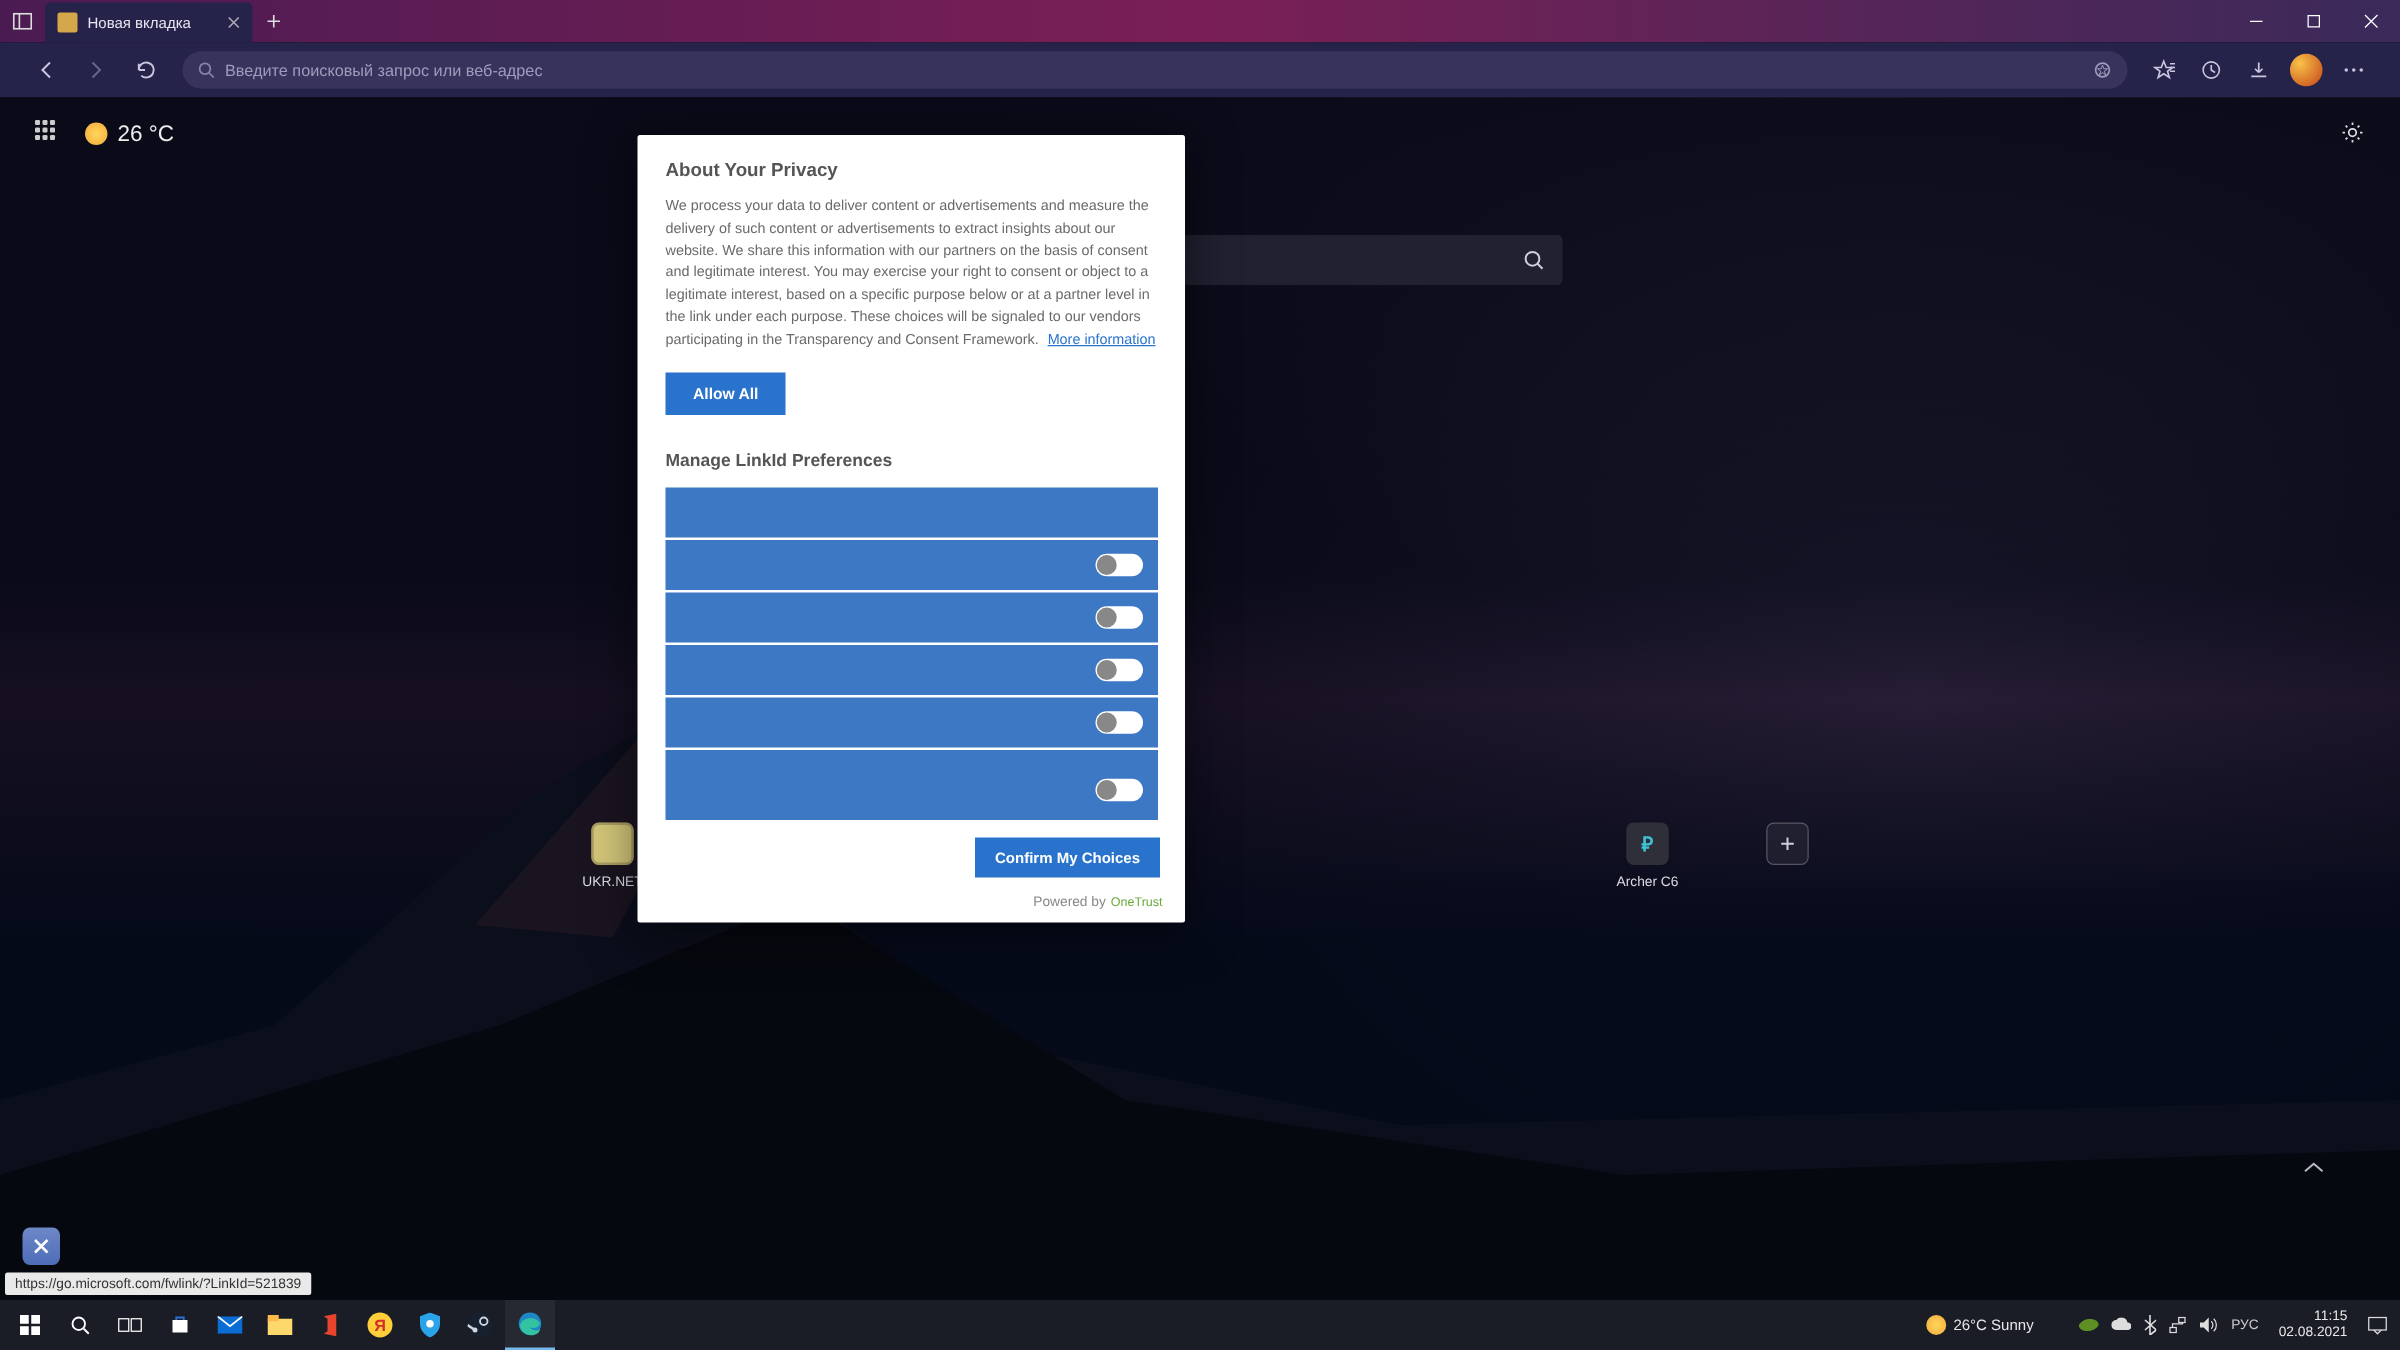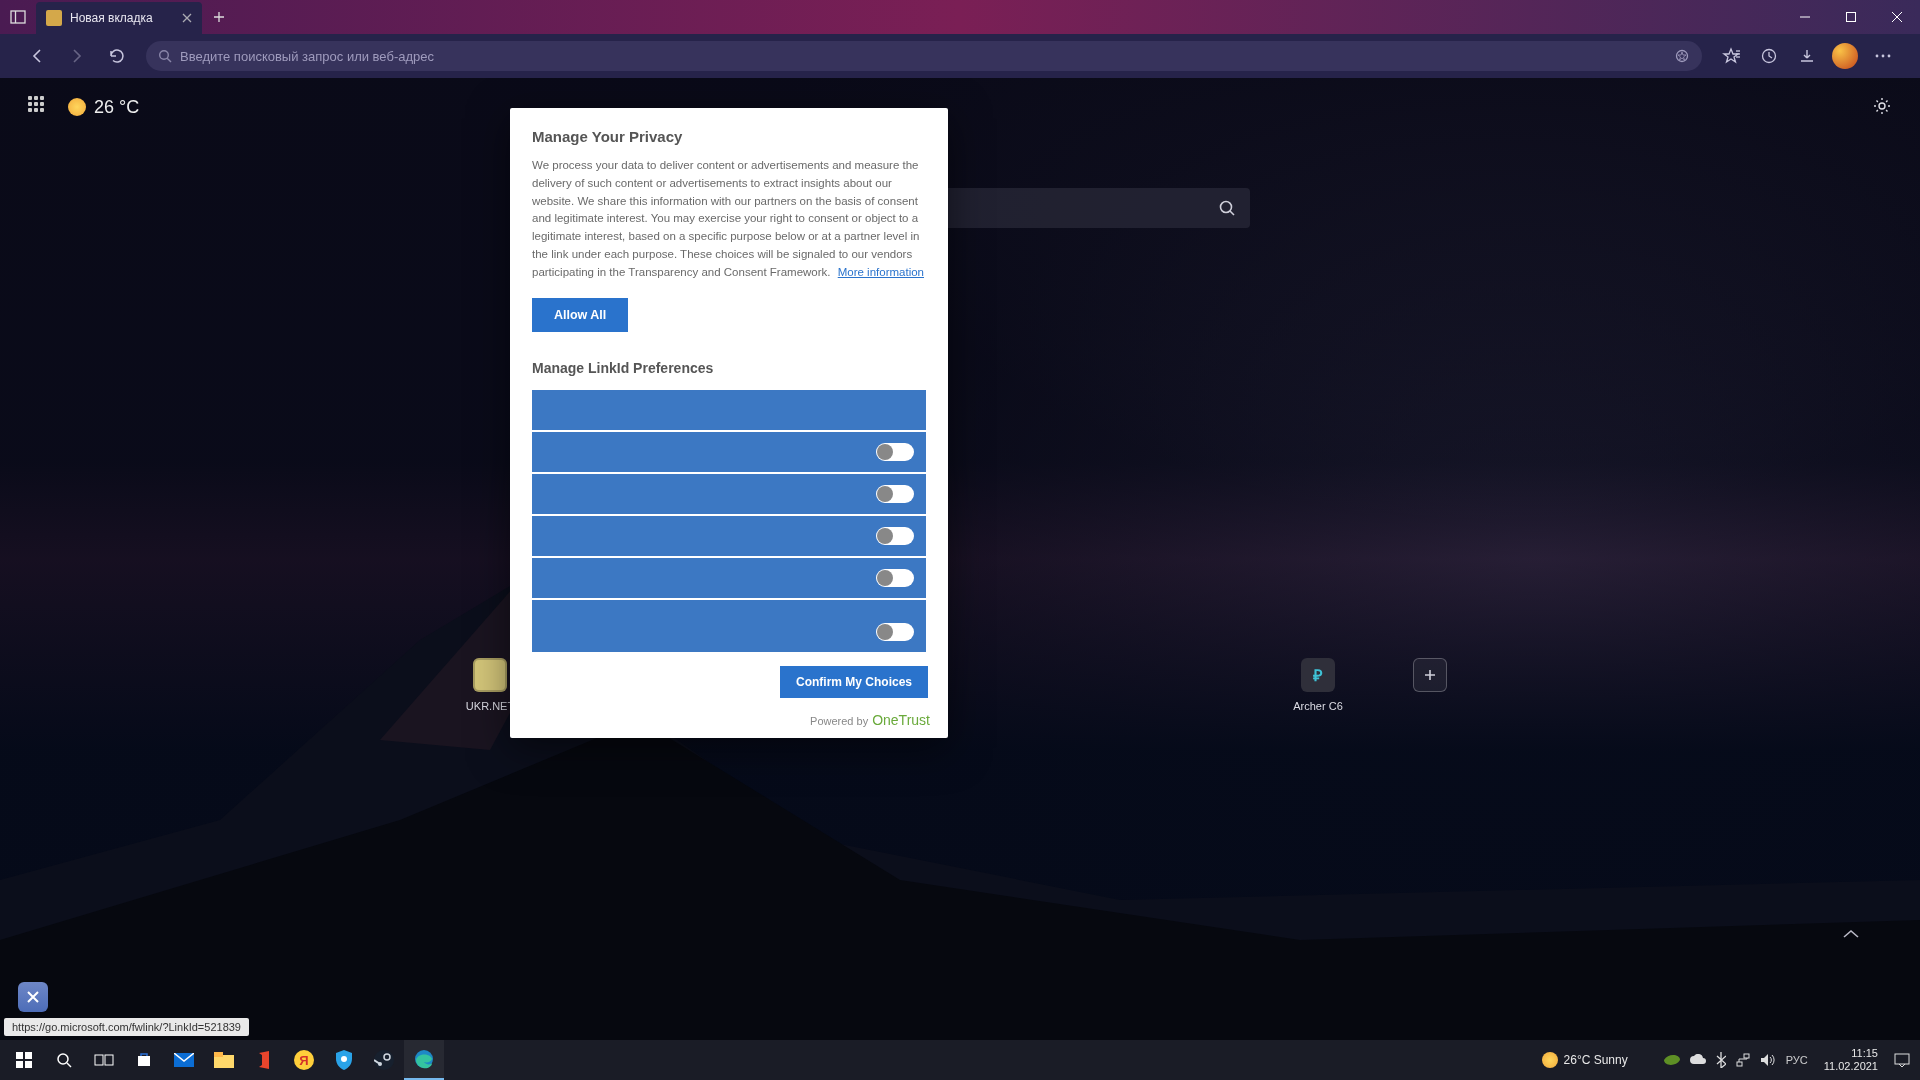--- a/index.html
+++ b/index.html
@@ -64,21 +64,21 @@
   .more-link { color:#2a73cc; text-decoration:underline; font-size:11.5px; display:inline-block; margin-left:4px;}
   .allow-all { margin-top:14px; background:#2a73cc; color:#fff; border:none; font-size:12.5px; font-weight:600; padding:10px 22px; cursor:pointer; }
   .modal h4 { font-size:14px; font-weight:600; color:#555; margin:28px 0 14px;}
   .pref-row { background:#3c78c3; height:40px; margin-bottom:2px; display:flex; align-items:center; justify-content:flex-end; padding:0 12px;}
   .pref-row.tall { height:64px; }
   .toggle { width:38px; height:18px; background:#fff; border-radius:10px; position:relative; }
   .toggle::after { content:""; position:absolute; left:1px; top:1px; width:16px; height:16px; background:#888; border-radius:50%; }
   .modal-footer { padding:14px 20px; display:flex; justify-content:flex-end; border-top:0; }
   .confirm { background:#2a73cc; color:#fff; border:none; font-size:12px; font-weight:600; padding:9px 16px; cursor:pointer;}
   .powered { text-align:right; padding:0 18px 10px; font-size:11px; color:#888;}
-  .powered .ot { color:#6aaa3b; font-size:14px; font-weight:400; margin-left:4px;}
+  .powered .ot { color:#6aaa3b; font-size:10px; font-weight:400; margin-left:4px;}
   .modal-scroll::-webkit-scrollbar{width:10px;} .modal-scroll::-webkit-scrollbar-thumb{background:#c7c7c7;border-radius:5px;} .modal-scroll::-webkit-scrollbar-track{background:#efefef;}
 
   
   .taskbar { height:40px; background:#1a1c26; display:flex; align-items:center; padding:0 4px; color:#e8e8e8; font-size:12px;}
   .taskbar .tbtn { width:40px; height:40px; display:flex; align-items:center; justify-content:center; }
   .taskbar .tbtn.active { border-bottom:2px solid #76b9ed; background:rgba(255,255,255,.06);}
   .tray { margin-left:auto; display:flex; align-items:center; gap:10px; padding-right:6px;}
   .tray .weather-tray { display:flex; align-items:center; gap:6px; margin-right:26px;}
   .tray .sun2 { width:16px; height:16px; border-radius:50%; background:radial-gradient(circle,#ffd65c,#f2a93b);}
   .tray .clock { text-align:right; line-height:1.15; font-size:11px; margin:0 6px;}
@@ -272,21 +272,21 @@
 
   <div class="scroll-up">
       <svg width="18" height="12" viewBox="0 0 18 12">
         <path d="M2 9l7-6 7 6" fill="none" stroke="#b9b9c6" stroke-width="1.6"></path>
       </svg>
     </div>
 
   <div class="modal-backdrop"></div>
   <div class="modal">
     <div class="modal-scroll">
-      <h3>Manage Your Privacy</h3>
+      <h3>About Your Privacy</h3>
       <p><span>We process your data to deliver content or advertisements and measure the delivery of such content or advertisements to extract insights about our website. We share this information with our partners on the basis of consent and legitimate interest. You may exercise your right to consent or object to a legitimate interest, based on a specific purpose below or at a partner level in the link under each purpose. These choices will be signaled to our vendors participating in the Transparency and Consent Framework.</span>
       <a href="#" class="more-link">More information</a></p>
       <button class="allow-all">Allow All</button>
       <h4>Manage LinkId Preferences</h4>
       <div id="pref-rows">
           <div class="pref-row"></div>
           <div class="pref-row">
             <div class="toggle"></div>
           </div>
           <div class="pref-row">
@@ -416,21 +416,21 @@
       </span>
     <span class="ico">
         <svg width="16" height="14" viewBox="0 0 16 14">
           <path d="M1 5h3l4-4v12l-4-4H1z" fill="#fff"></path>
           <path d="M10 4a4 4 0 010 6M12 2a7 7 0 010 10" fill="none" stroke="#fff"></path>
         </svg>
       </span>
     <span class="ico" style="font-size:11px">РУС</span>
     <div class="clock">
       <div>11:15</div>
-      <div>11.02.2021</div>
+      <div>02.08.2021</div>
     </div>
     <span class="ico">
         <svg width="16" height="16" viewBox="0 0 16 16">
           <rect x="1" y="2" width="14" height="10" fill="none" stroke="#fff"></rect>
           <path d="M5 12l3 3 3-3" fill="none" stroke="#fff"></path>
         </svg>
       </span>
   </div>
 </div>
 

